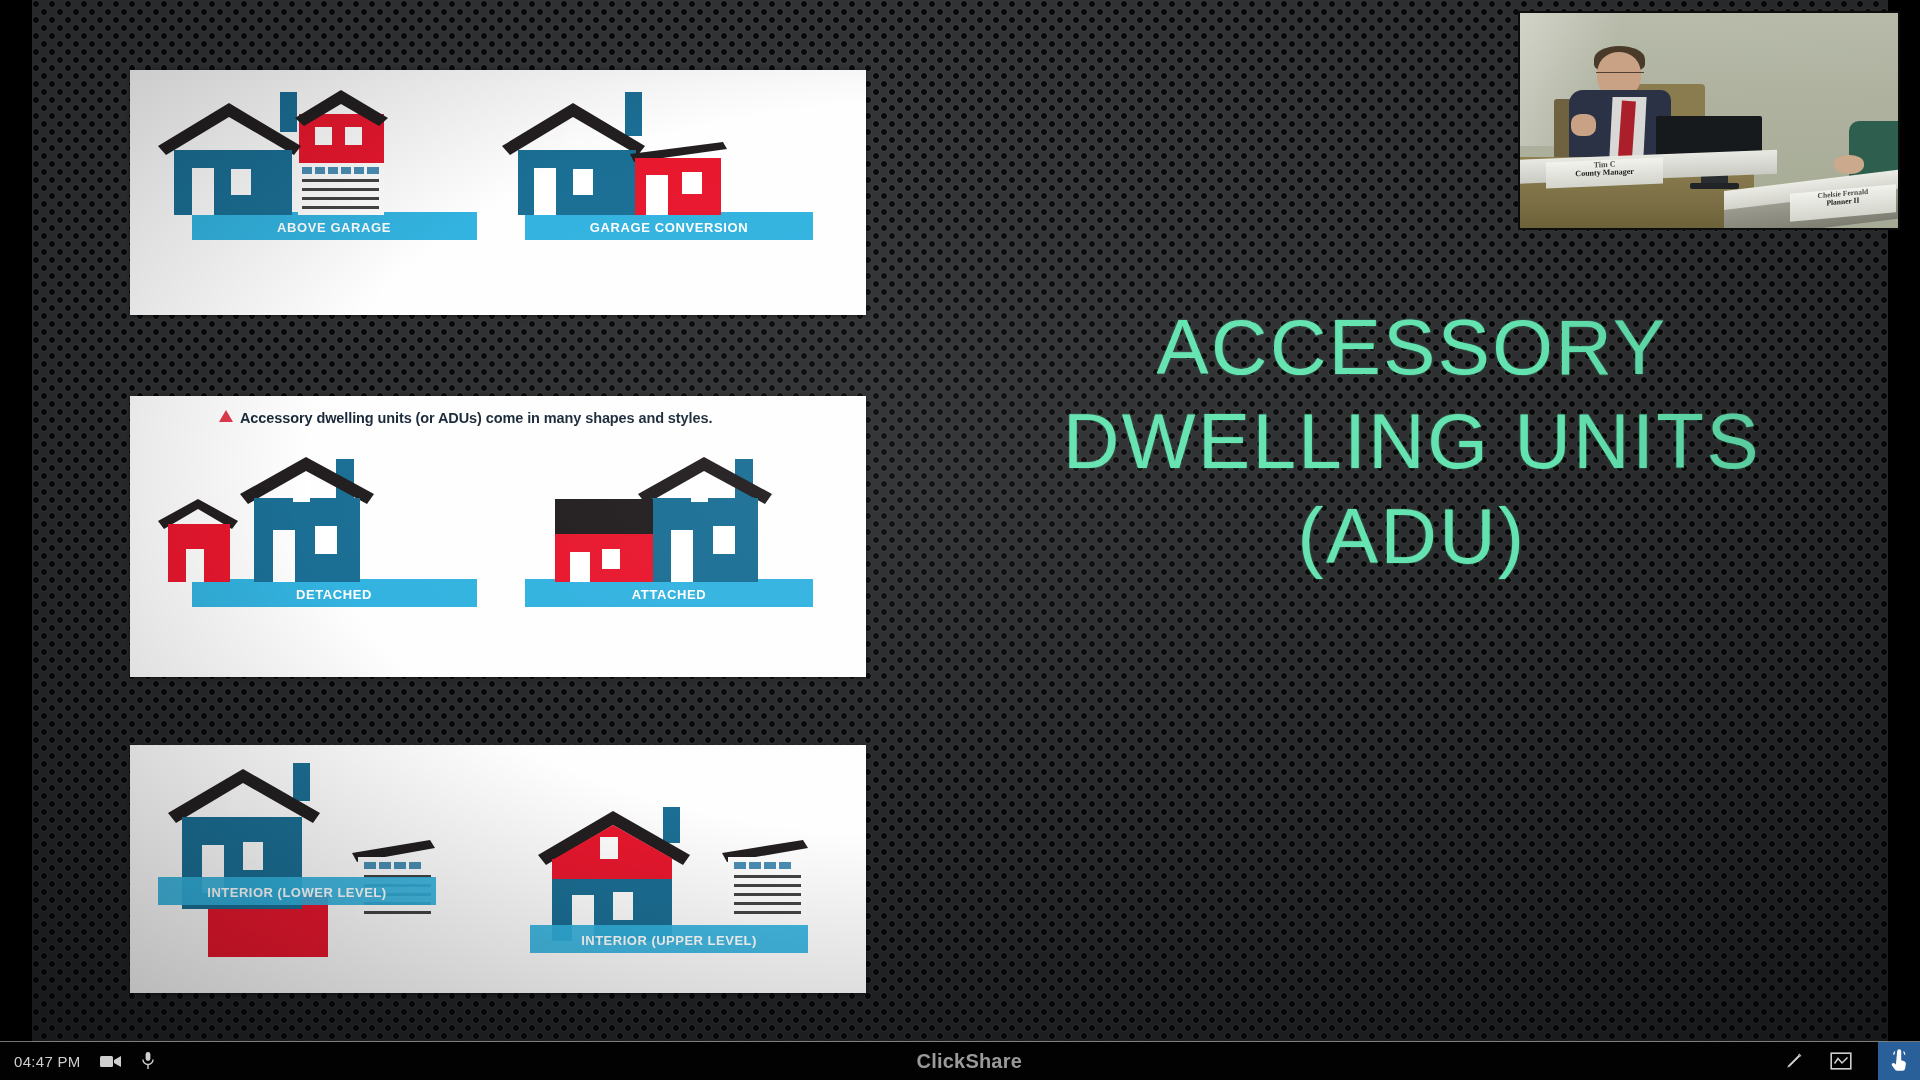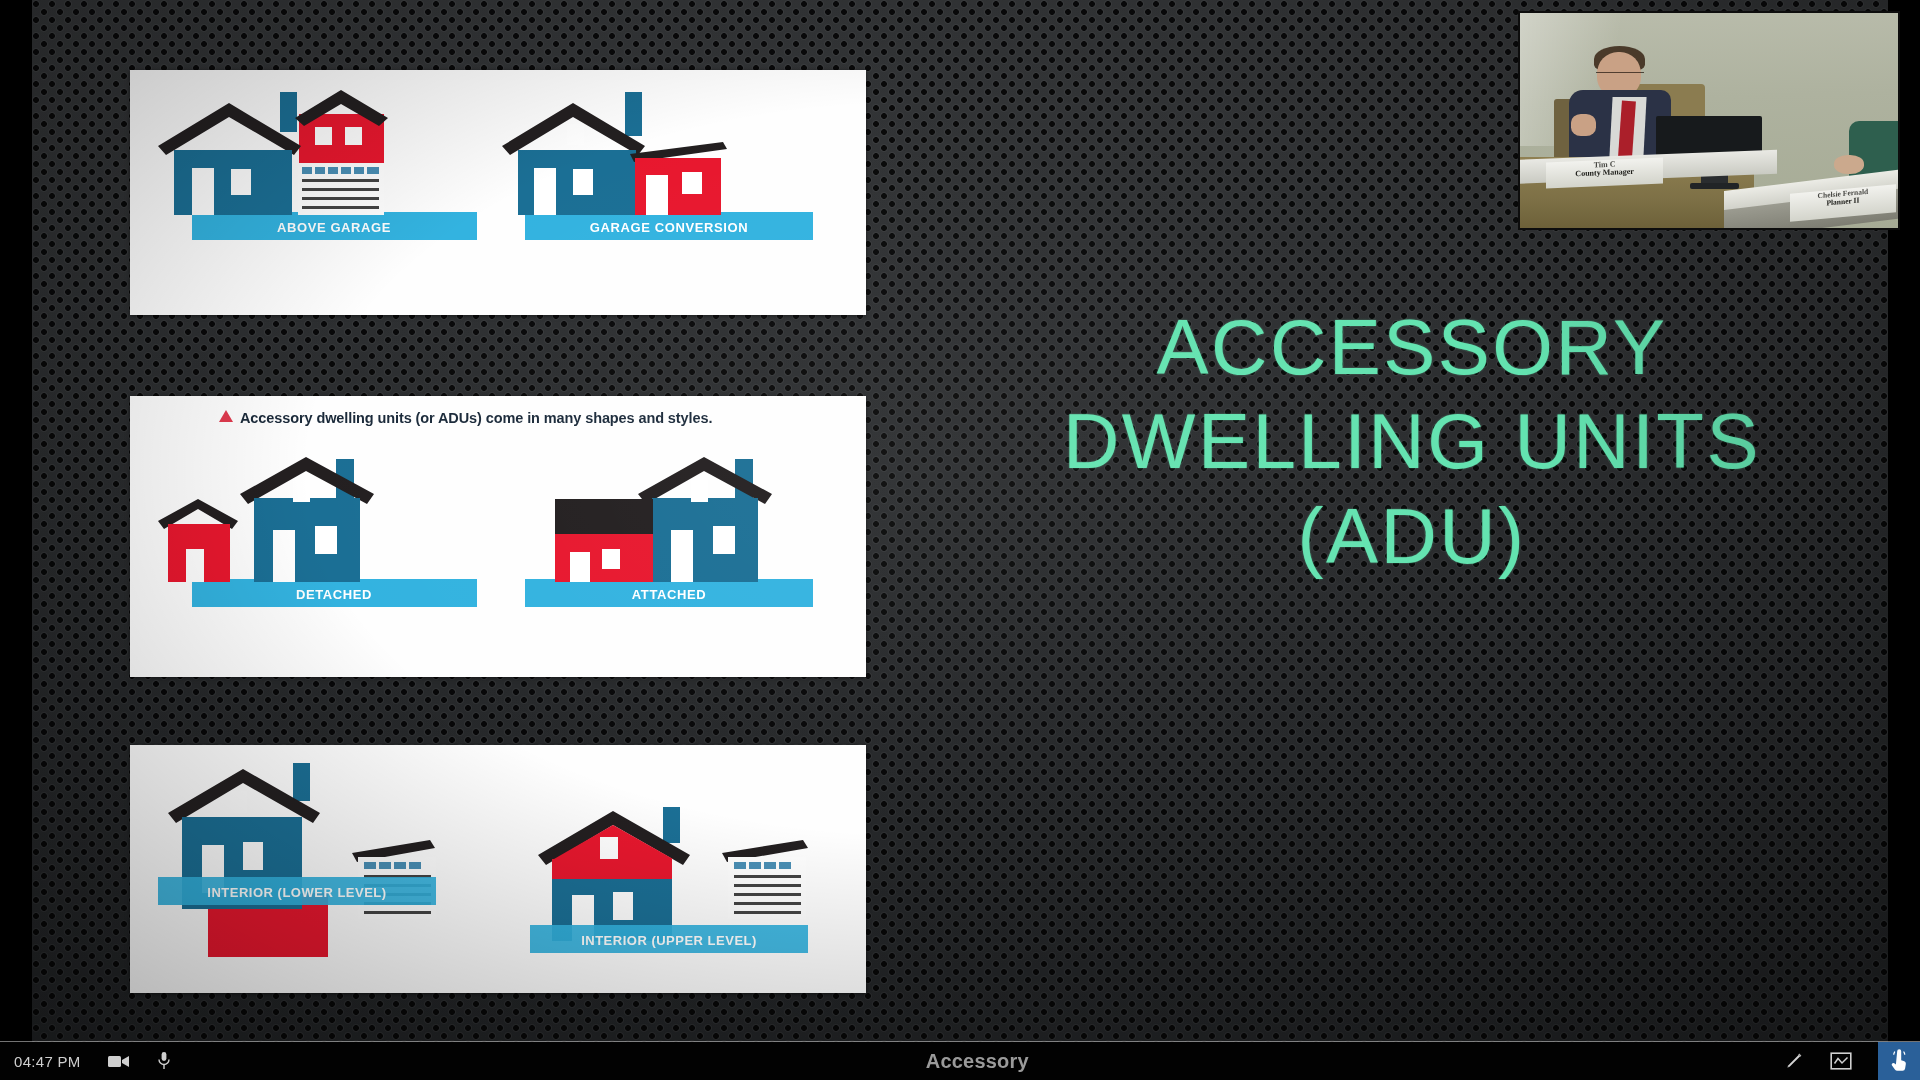--- a/index.html
+++ b/index.html
@@ -181,21 +181,21 @@
   
   #divider {
     position:absolute; left:0; top:1041px; width:1920px; height:1px;
     background:rgba(210,210,210,0.55);
   }
   #taskbar {
     position:absolute; left:0; top:1042px; width:1920px; height:38px;
     background:#020202;
     display:flex; align-items:center;
   }
-  #tb-left { display:flex; align-items:center; gap:27px; padding-left:14px; }
+  #tb-left { display:flex; align-items:center; gap:19px; padding-left:14px; }
   #tb-center { flex:1; display:flex; justify-content:center; align-items:center; }
   #tb-right { display:flex; align-items:center; gap:26px; padding-right:0px; }
 
   #clock { color:#cfcfcf; font-size:15px; letter-spacing:0.3px; }
   #brand { color:#9a9a9a; font-size:20px; font-weight:bold; letter-spacing:0.2px; }
 
   .tb-ico { display:flex; align-items:center; justify-content:center; cursor:pointer; }
   .tb-ico svg { display:block; }
 
   #touch-button {
@@ -414,21 +414,21 @@
       <div class="tb-ico">
         <svg width="14" height="20" viewBox="0 0 14 20" xmlns="http://www.w3.org/2000/svg">
           <rect x="4.6" y="1" width="4.8" height="9" rx="2.4" fill="#cfcfcf"></rect>
           <path d="M2 8.5a5 5 0 0 0 10 0" fill="none" stroke="#cfcfcf" stroke-width="1.4"></path>
           <rect x="6.3" y="13" width="1.4" height="5" fill="#cfcfcf"></rect>
         </svg>
       </div>
     </div>
 
     <div id="tb-center">
-      <div id="brand">Accessory</div>
+      <div id="brand">ClickShare</div>
     </div>
 
     <div id="tb-right">
       <div class="tb-ico">
         <svg width="20" height="20" viewBox="0 0 20 20" xmlns="http://www.w3.org/2000/svg">
           <path d="M3.5 16.5 L5.6 15.8 L16.2 5.2 L14.8 3.8 L4.2 14.4 Z" fill="#d4d4d4"></path>
           <path d="M15.3 2.6 L17.4 4.7 L16.4 5.7 L14.3 3.6 Z" fill="#b9b9b9"></path>
           <path d="M3.5 16.5 L4.0 15.1 L4.9 16.0 Z" fill="#888"></path>
         </svg>
       </div>

